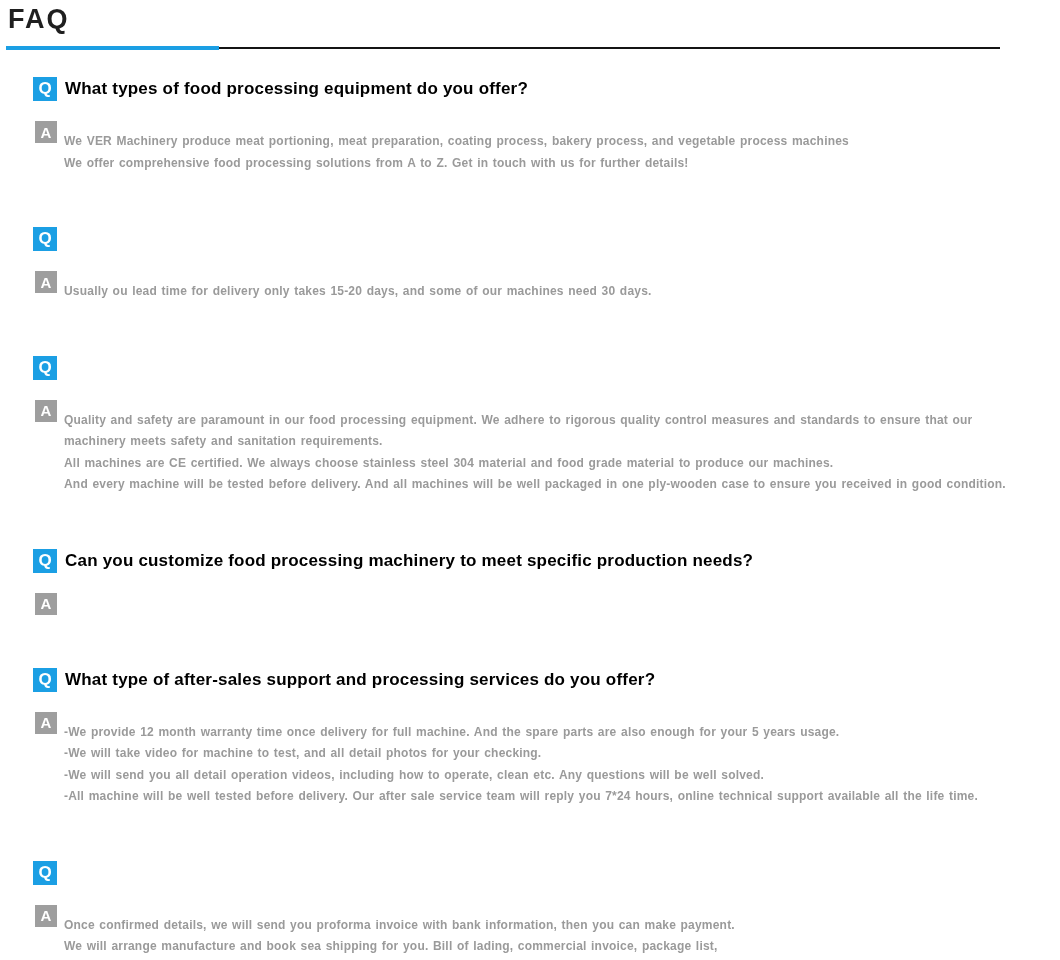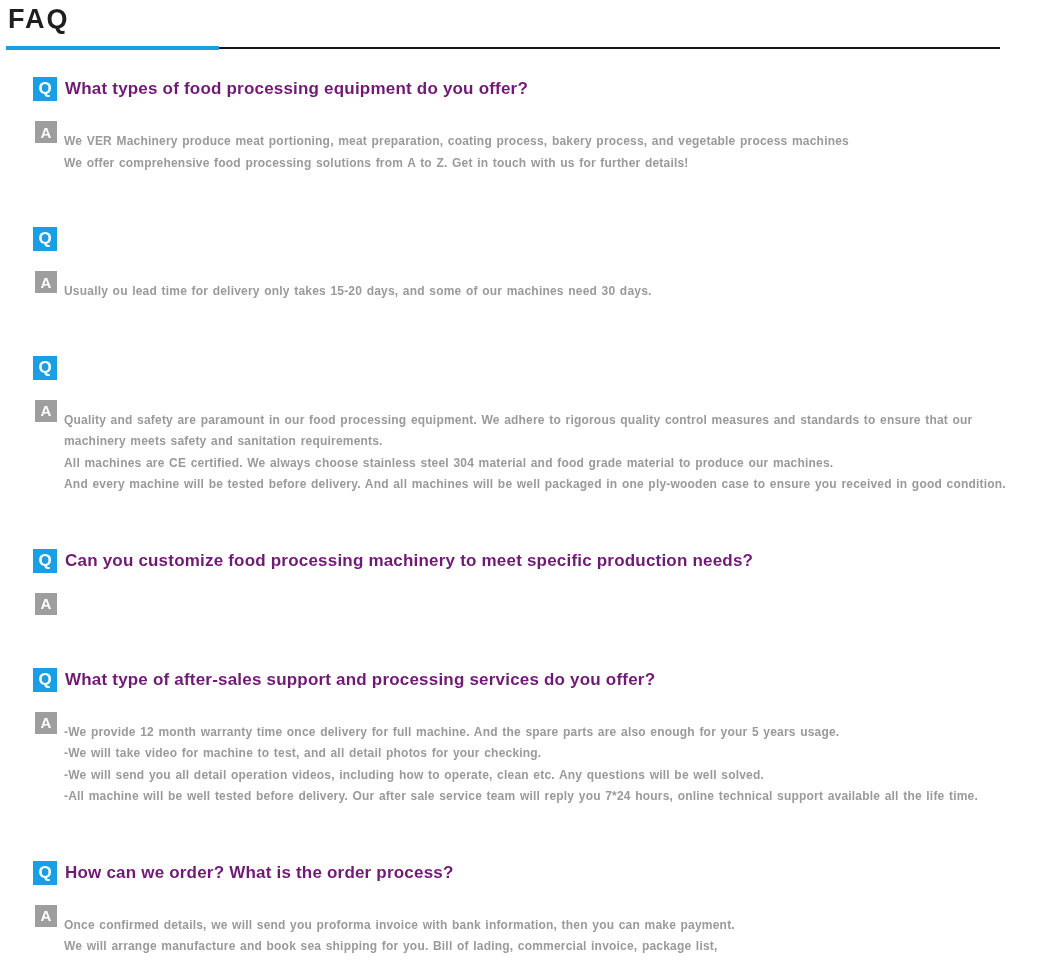--- a/index.html
+++ b/index.html
@@ -74,21 +74,21 @@
     height: 22px;
     font-size: 15px;
     background: #9e9e9e;
     margin-left: 2px;
     margin-right: 7px;
     margin-top: 1px;
   }
   .question {
     font-size: 17px;
     font-weight: bold;
-    color: #701a75;
+    color: #000000;
     letter-spacing: 0.2px;
     line-height: 24px;
   }
   .answer {
     font-size: 12px;
     font-weight: bold;
     color: #9a9a9a;
     letter-spacing: 0.2px;
     word-spacing: 1px;
     line-height: 21.5px;
@@ -166,21 +166,20 @@
         <p class="answer">-We provide 12 month warranty time once delivery for full machine. And the spare parts are also enough for your 5 years usage.
 -We will take video for machine to test, and all detail photos for your checking.
 -We will send you all detail operation videos, including how to operate, clean etc. Any questions will be well solved.
 -All machine will be well tested before delivery. Our after sale service team will reply you 7*24 hours, online technical support available all the life time.</p>
       </div>
     </section>
 
     <section class="faq-item">
       <div class="q-row">
         <span class="badge q">Q</span>
-        <h3 class="question">How can we order? What is the order process?</h3>
       </div>
       <div class="a-row">
         <span class="badge a">A</span>
         <p class="answer">Once confirmed details, we will send you proforma invoice with bank information, then you can make payment.
 We will arrange manufacture and book sea shipping for you. Bill of lading, commercial invoice, package list,
 and insurance policy and country of origin etc. custom clearance documents. Then you can pick up the machine once arrived.</p>
       </div>
     </section>
 
   </div>

